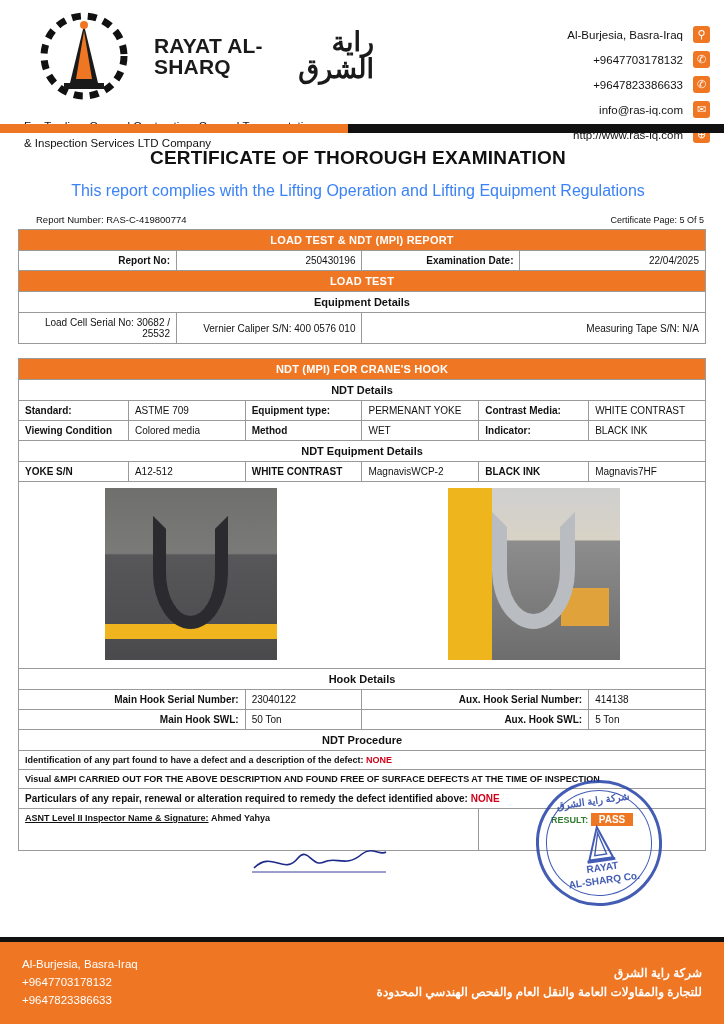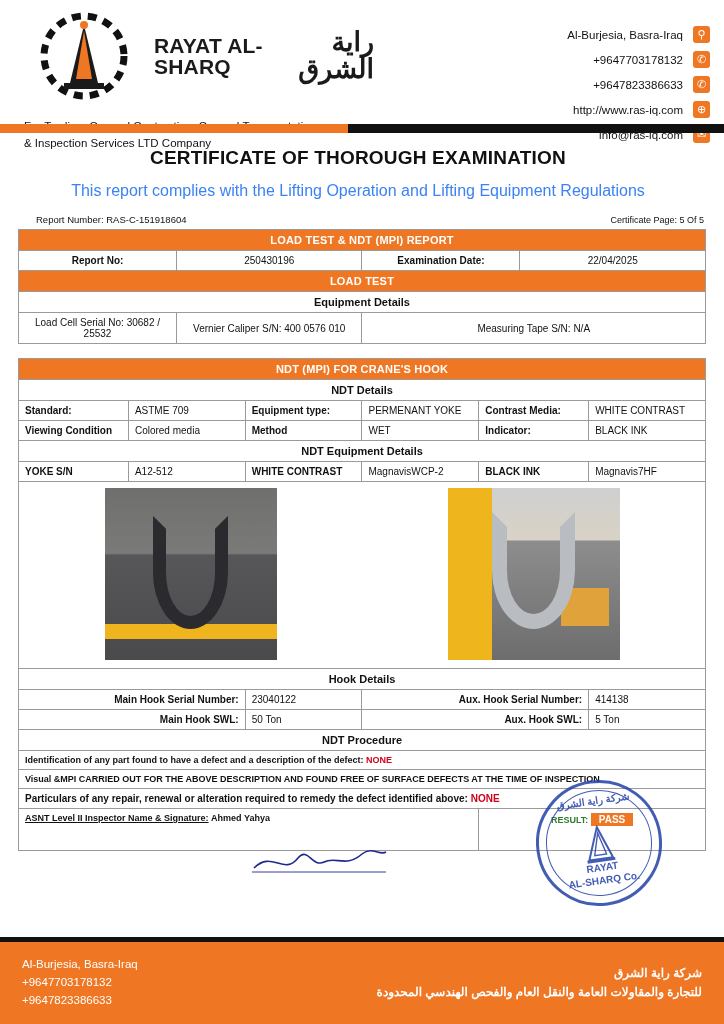--- a/index.html
+++ b/index.html
@@ -138,21 +138,21 @@
     padding: 5px 4px;
     letter-spacing: .2px;
   }
   .sect {
     background: #ffffff;
     color: #111;
     font-weight: bold;
     text-align: center;
     font-size: 11px;
   }
-  .ctr { text-align: center; }
+  .ctr { text-align: right; }
   .bold { font-weight: bold; }
 
   
   .photos {
     display: flex;
     justify-content: space-around;
     align-items: center;
     padding: 6px 0 8px 0;
   }
   .photo {
@@ -309,42 +309,42 @@
       </div>
       <div class="contact-row">
         <span class="txt">+9647703178132</span>
         <span class="ic">✆</span>
       </div>
       <div class="contact-row">
         <span class="txt">+9647823386633</span>
         <span class="ic">✆</span>
       </div>
       <div class="contact-row">
+        <span class="txt">info@ras-iq.com</span>
+        <span class="ic">✉</span>
+      </div>
+      <div class="contact-row">
         <span class="txt">http://www.ras-iq.com</span>
         <span class="ic">⊕</span>
-      </div>
-      <div class="contact-row">
-        <span class="txt">info@ras-iq.com</span>
-        <span class="ic">✉</span>
       </div>
     </div>
   </div>
 
   <div class="barstrip">
     <div class="orange"></div>
     <div class="black"></div>
   </div>
 
   <div class="title-wrap">
     <div class="doc-title">CERTIFICATE OF THOROUGH EXAMINATION</div>
     <div class="doc-subtitle">This report complies with the Lifting Operation and Lifting Equipment Regulations</div>
   </div>
 
   <div class="meta-row">
-    <div>Report Number: RAS-C-151918604</div>
+    <div>Report Number: RAS-C-419800774</div>
     <div class="meta-right">Certificate Page: 5 Of 5</div>
   </div>
 
   <div class="content">
 
     <table class="t">
       <colgroup>
         <col style="width:23%">
           <col style="width:27%">
           <col style="width:23%">

